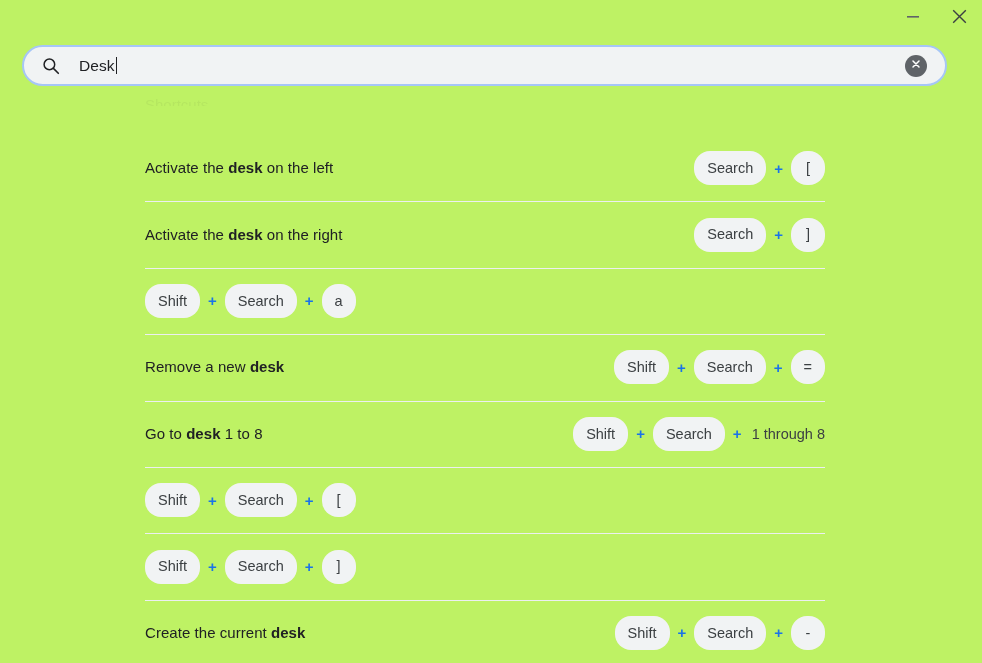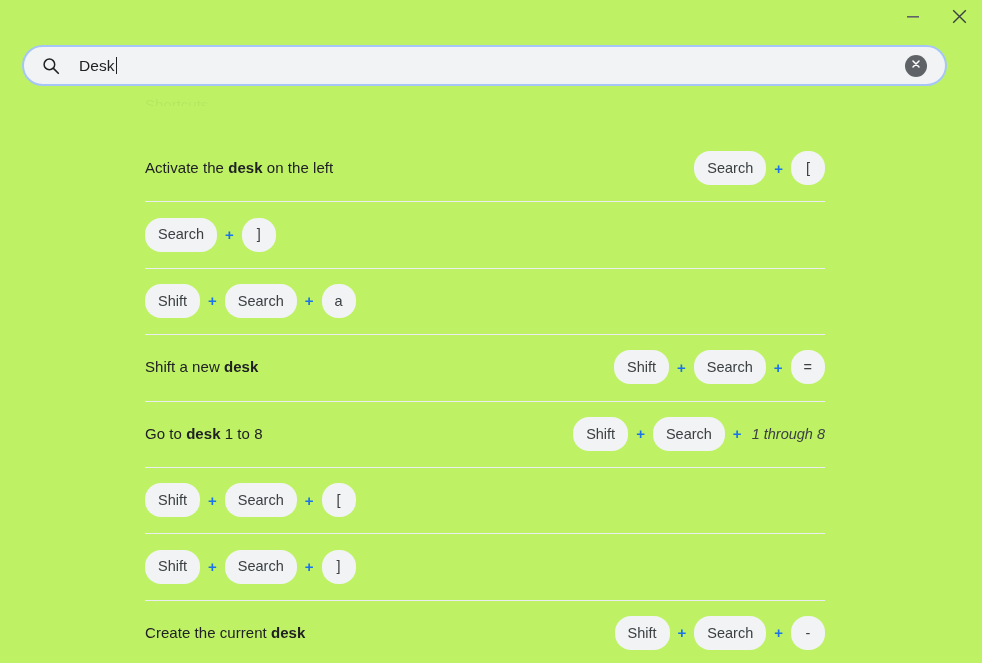--- a/index.html
+++ b/index.html
@@ -165,21 +165,20 @@
     font-size: 15px;
     font-weight: 700;
     padding: 0 8px;
     line-height: 1;
   }
   .key-plain {
     color: #3c4043;
     font-size: 14.5px;
     padding-left: 2px;
     white-space: nowrap;
-    font-style: italic;
   }
 </style>
 </head>
 <body>
 
 <div id="app">
 
   <div class="titlebar">
     <button class="winctl" title="Minimize">
       <span>
@@ -222,37 +221,38 @@
   <div class="list" id="shortcut-list">
       <div class="row">
         <div class="row-label"><span>Activate the </span><b>desk</b><span> on the left</span></div>
         <div class="keys">
           <span class="key">Search</span>
           <span class="plus">+</span>
           <span class="key">[</span>
         </div>
       </div>
       <div class="row">
+        <div class="row-label"><span>Activate the </span><b>desk</b><span> on the right</span></div>
         <div class="keys">
           <span class="key">Search</span>
           <span class="plus">+</span>
           <span class="key">]</span>
         </div>
       </div>
       <div class="row">
         <div class="keys">
           <span class="key">Shift</span>
           <span class="plus">+</span>
           <span class="key">Search</span>
           <span class="plus">+</span>
           <span class="key">a</span>
         </div>
       </div>
       <div class="row">
-        <div class="row-label"><span>Shift a new </span><b>desk</b><span></span></div>
+        <div class="row-label"><span>Remove a new </span><b>desk</b><span></span></div>
         <div class="keys">
           <span class="key">Shift</span>
           <span class="plus">+</span>
           <span class="key">Search</span>
           <span class="plus">+</span>
           <span class="key">=</span>
         </div>
       </div>
       <div class="row">
         <div class="row-label"><span>Go to </span><b>desk</b><span> 1 to 8</span></div>

